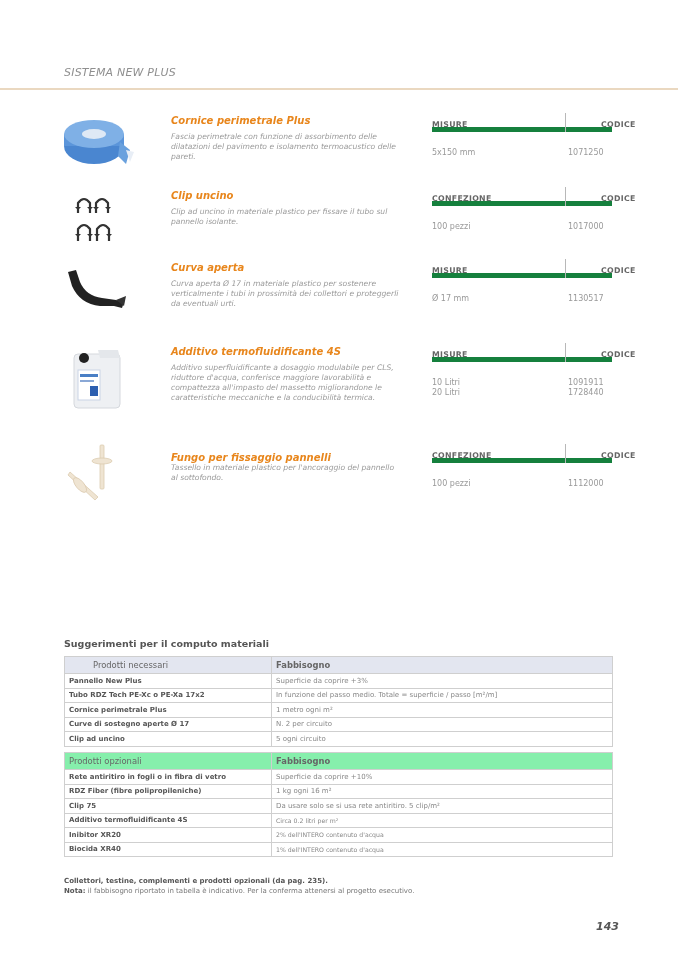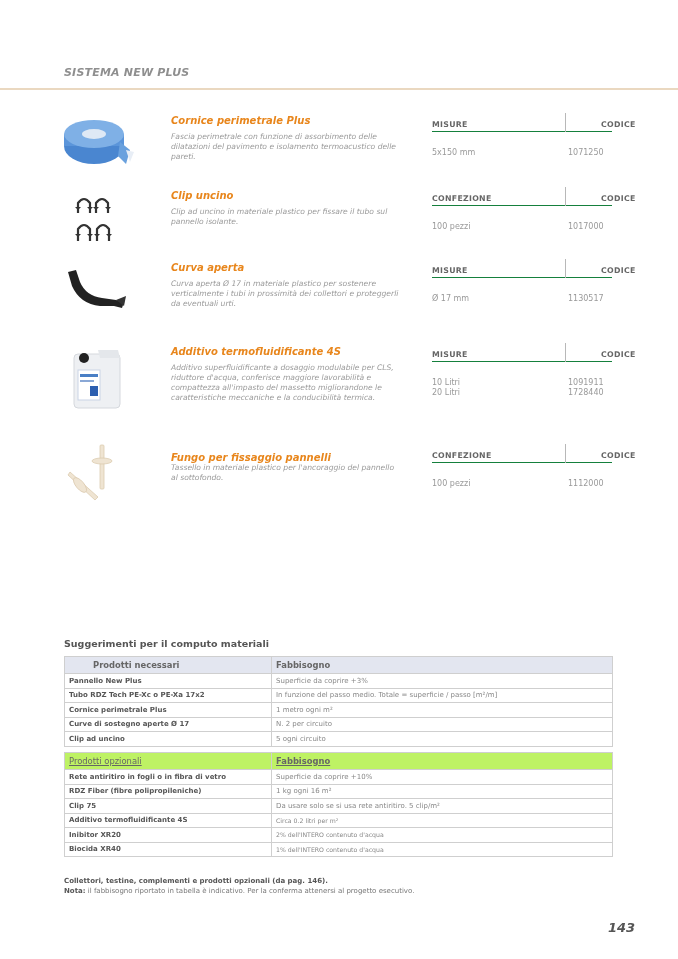--- a/index.html
+++ b/index.html
@@ -1,49 +1,49 @@
 <!DOCTYPE html>
 <html><head>
 <meta charset="utf-8">
 <style>
   * { box-sizing: border-box; margin: 0; padding: 0; }
   html, body { width: 678px; height: 959px; background: #ffffff; }
   body { position: relative; font-family: "DejaVu Sans", sans-serif; color: #555; overflow: hidden; }
 
-  .section-title { position: absolute; left: 64px; top: 66px; font-size: 11px; font-style: italic; font-weight: bold; color: #8f8f8f; letter-spacing: 0.2px; }
+  .section-title { position: absolute; left: 64px; top: 66px; font-size: 11px; font-style: italic; font-weight: normal; color: #8f8f8f; letter-spacing: 0.2px; }
   .header-rule { position: absolute; left: 0; top: 88px; width: 678px; height: 2px; background: #ead8c0; }
 
   .product { position: absolute; left: 0; width: 678px; }
   .product .thumb { position: absolute; left: 60px; width: 80px; height: 70px; }
   .product .title { position: absolute; left: 171px; font-size: 10px; font-weight: bold; font-style: italic; color: #e8861c; white-space: nowrap; }
   .product .desc { position: absolute; left: 171px; width: 230px; font-size: 7.6px; line-height: 10px; font-style: italic; color: #9a9a9a; }
   .spec { position: absolute; left: 432px; width: 180px; }
-  .spec .hdr { position: relative; height: 16px; border-bottom: 1px solid #15803d; }
+  .spec .hdr { position: relative; height: 16px; border-bottom: 5px solid #15803d; }
   .spec .hdr .h1 { position: absolute; left: 0; top: 4px; font-size: 7.8px; font-weight: bold; color: #666; letter-spacing: 0.3px; }
   .spec .hdr .sep { position: absolute; left: 133px; top: -3px; width: 1px; height: 19px; background: #b8b8b8; }
   .spec .hdr .h2 { position: absolute; left: 136px; top: 4px; font-size: 7.8px; font-weight: bold; color: #666; letter-spacing: 0.3px; padding-left: 33px; }
   .spec .vals { position: relative; margin-top: 16px; }
   .spec .vrow { position: relative; height: 10px; font-size: 8px; color: #999; }
   .spec .vrow .v1 { position: absolute; left: 0; top: 0; }
   .spec .vrow .v2 { position: absolute; left: 136px; top: 0; }
 
   .sugg-title { position: absolute; left: 64px; top: 638px; font-size: 9.5px; font-weight: bold; color: #555; }
   table.sugg { position: absolute; left: 64px; width: 549px; border-collapse: collapse; font-size: 7px; }
   table.sugg td { border: 1px solid #cfcfcf; height: 14.5px; padding: 0 4px; vertical-align: middle; }
   table.sugg td.c1 { width: 207px; font-weight: bold; color: #555; }
   table.sugg td.c2 { color: #888; }
   table.sugg tr.head td { height: 17px; font-size: 8.4px; color: #666; font-weight: normal; }
   table.sugg tr.head td.c2 { font-weight: bold; color: #666; }
   table.req tr.head td { background: #e3e6f0; }
-  table.opt tr.head td { background: #bef264; text-decoration: underline; }
+  table.opt tr.head td { background: #86efac; }
   table.sugg td.small { font-size: 6.2px; }
 
   .footnote { position: absolute; left: 64px; top: 876px; font-size: 7px; line-height: 10px; color: #777; }
   .footnote b { color: #555; }
-  .page-num { position: absolute; left: 596px; top: 920px; font-size: 13px; font-weight: bold; font-style: italic; color: #555; margin-left: 12px; }
+  .page-num { position: absolute; left: 596px; top: 920px; font-size: 11px; font-weight: bold; font-style: italic; color: #555; }
 </style>
 </head>
 <body>
 
 <div class="section-title">SISTEMA NEW PLUS</div>
 <div class="header-rule"></div>
 
 <div class="product" style="top:112px;">
   <div class="thumb" style="top:0;">
     <svg width="80" height="60" viewBox="0 0 80 60">
@@ -193,21 +193,21 @@
       </div>
     </div>
   </div>
 </div>
 
 <div class="sugg-title">Suggerimenti per il computo materiali</div>
 
 <table class="sugg req" style="top:656px;">
   <tbody>
       <tr class="head">
-    <td class="c1" style="font-weight:bold;padding-left:28px;">Prodotti necessari</td>
+    <td class="c1" style="font-weight:normal;padding-left:28px;">Prodotti necessari</td>
     <td class="c2">Fabbisogno</td>
   </tr>
   <tr>
         <td class="c1">Pannello New Plus</td>
         <td class="c2">Superficie da coprire +3%</td>
       </tr>
   <tr>
         <td class="c1">Tubo RDZ Tech PE-Xc o PE-Xa 17x2</td>
         <td class="c2">In funzione del passo medio. Totale = superficie / passo [m²/m]</td>
       </tr>
@@ -253,17 +253,17 @@
         <td class="c2 small">2% dell'INTERO contenuto d'acqua</td>
       </tr>
   <tr>
         <td class="c1">Biocida XR40</td>
         <td class="c2 small">1% dell'INTERO contenuto d'acqua</td>
       </tr>
 </tbody>
   </table>
 
 <div class="footnote">
-  <div><b>Collettori, testine, complementi e prodotti opzionali (da pag. 146).</b></div>
+  <div><b>Collettori, testine, complementi e prodotti opzionali (da pag. 235).</b></div>
   <div><b>Nota:</b><span> il fabbisogno riportato in tabella è indicativo. Per la conferma attenersi al progetto esecutivo.</span></div>
 </div>
 
 <div class="page-num">143</div>
 
 </body></html>

